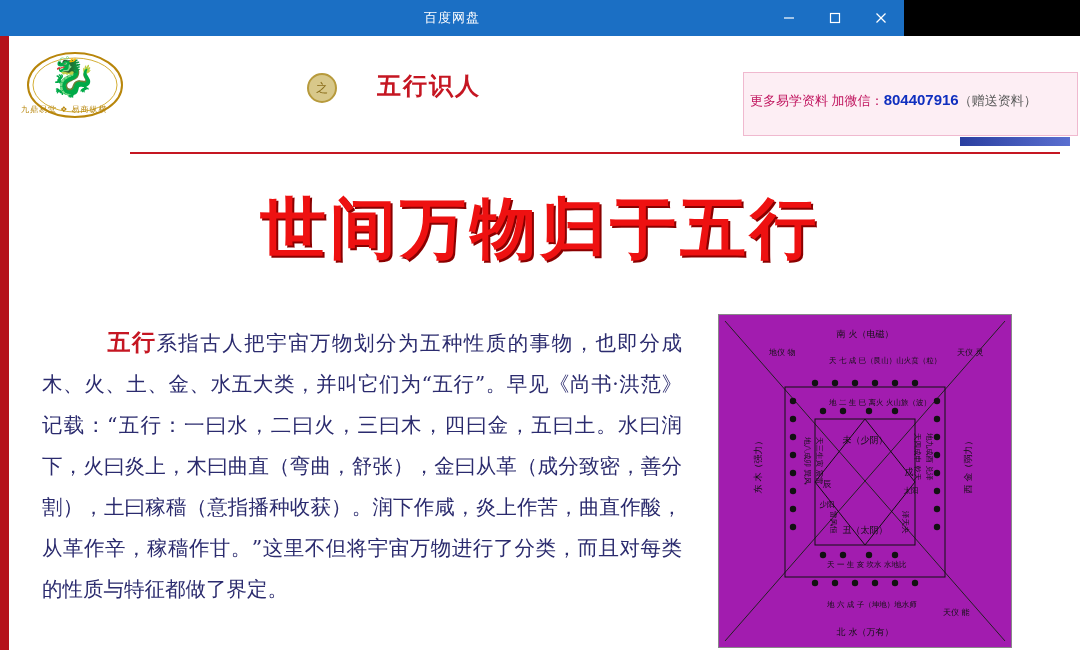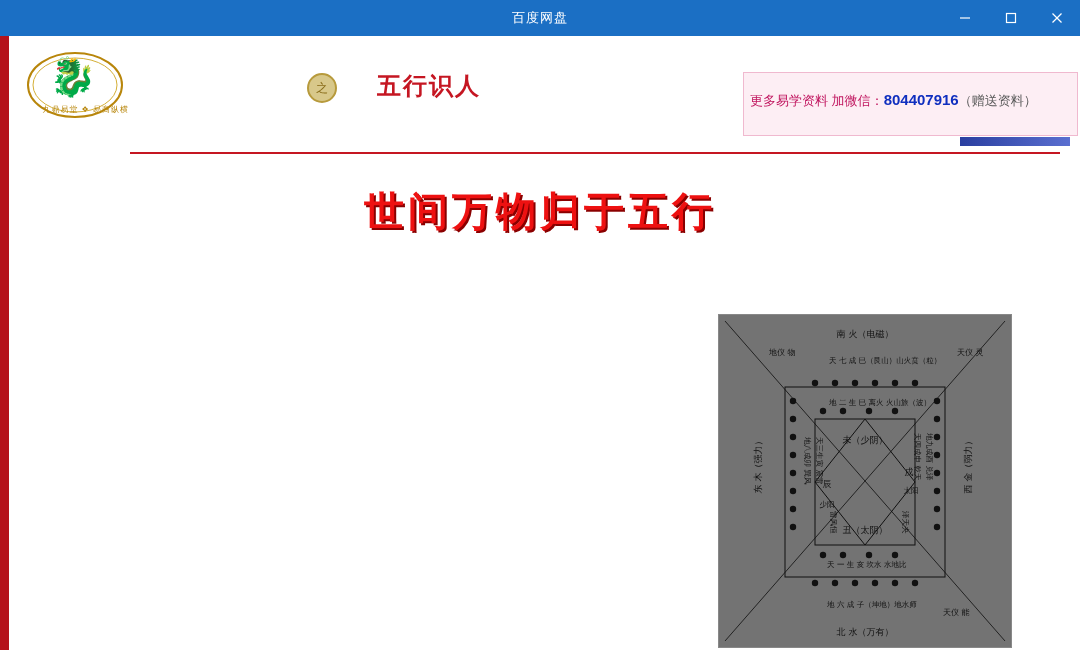--- a/index.html
+++ b/index.html
@@ -17,21 +17,21 @@
     position: relative;
     width: 1080px;
     height: 650px;
     background: #000;
   }
 
   
   .titlebar {
     position: absolute;
     top: 0; left: 0;
-    width: 1080px;
+    width: 904px;
     height: 36px;
     background: #1b6fc4;
     color: #ffffff;
     display: flex;
     align-items: center;
     justify-content: center;
   }
   .titlebar .title {
     font-size: 13px;
     letter-spacing: 1px;
@@ -105,21 +105,21 @@
     width: 72px; height: 46px;
     color: #c8a020;
     font-size: 38px;
     line-height: 46px;
     text-align: center;
   }
   .logo .logotext {
     position: absolute;
     left: 0; top: 56px;
     width: 108px;
-    text-align: right;
+    text-align: left;
     font-size: 8px;
     color: #b8860b;
     letter-spacing: 1px;
     white-space: nowrap;
   }
 
   .brand1 {
     position: absolute;
     left: 150px;
     top: 50px;
@@ -200,21 +200,21 @@
   }
 
   
   .maintitle {
     position: absolute;
     left: 0; top: 148px;
     width: 1080px;
     text-align: center;
     font-family: Liberation Sans, sans-serif;
     font-weight: bold;
-    font-size: 40px;
+    font-size: 66px;
     color: #ee1111;
     letter-spacing: 4px;
     text-shadow: 2px 2px 0 #8a0000;
   }
 
   
   .bodytext {
     position: absolute;
     left: 42px;
     top: 285px;
@@ -234,21 +234,21 @@
   .bodytext .indent { display:inline-block; width: 64px; }
 
   
   .diagram {
     position: absolute;
     left: 718px;
     top: 278px;
     width: 294px;
     height: 334px;
     border: 1px solid #888;
-    background: #737373;
+    background: #a21caf;
     box-sizing: border-box;
   }
   .diagram svg { display: block; }
 </style>
 </head>
 <body>
 
 <div class="app">
 
   <div class="titlebar">
@@ -299,20 +299,23 @@
 
       <div class="adbox">
         <div class="adline">
           <span>更多易学资料 加微信：</span><span class="num">804407916</span><span class="gray">（赠送资料）</span>
         </div>
       </div>
       <div class="adstrip"></div>
 
       <div class="maintitle">世间万物归于五行</div>
 
+      <div class="bodytext">
+        <span class="indent"></span><span class="lead">五行</span><span>系指古人把宇宙万物划分为五种性质的事物，也即分成木、火、土、金、水五大类，并叫它们为“五行”。早见《尚书·洪范》记载：“五行：一曰水，二曰火，三曰木，四曰金，五曰土。水曰润下，火曰炎上，木曰曲直（弯曲，舒张），金曰从革（成分致密，善分割），土曰稼穑（意指播种收获）。润下作咸，炎上作苦，曲直作酸，从革作辛，稼穑作甘。”这里不但将宇宙万物进行了分类，而且对每类的性质与特征都做了界定。</span>
+      </div>
 
       <div class="diagram">
         <svg width="292" height="332" viewBox="0 0 292 332">
 
           <line x1="4" y1="4" x2="288" y2="328" stroke="#222" stroke-width="1" opacity="0"></line>
           <line x1="6" y1="326" x2="286" y2="6" stroke="#222" stroke-width="1"></line>
           <line x1="6" y1="6" x2="286" y2="326" stroke="#222" stroke-width="1"></line>
 
           <rect x="66" y="72" width="160" height="190" fill="none" stroke="#111" stroke-width="1"></rect>
           <rect x="96" y="104" width="100" height="126" fill="none" stroke="#111" stroke-width="1"></rect>

